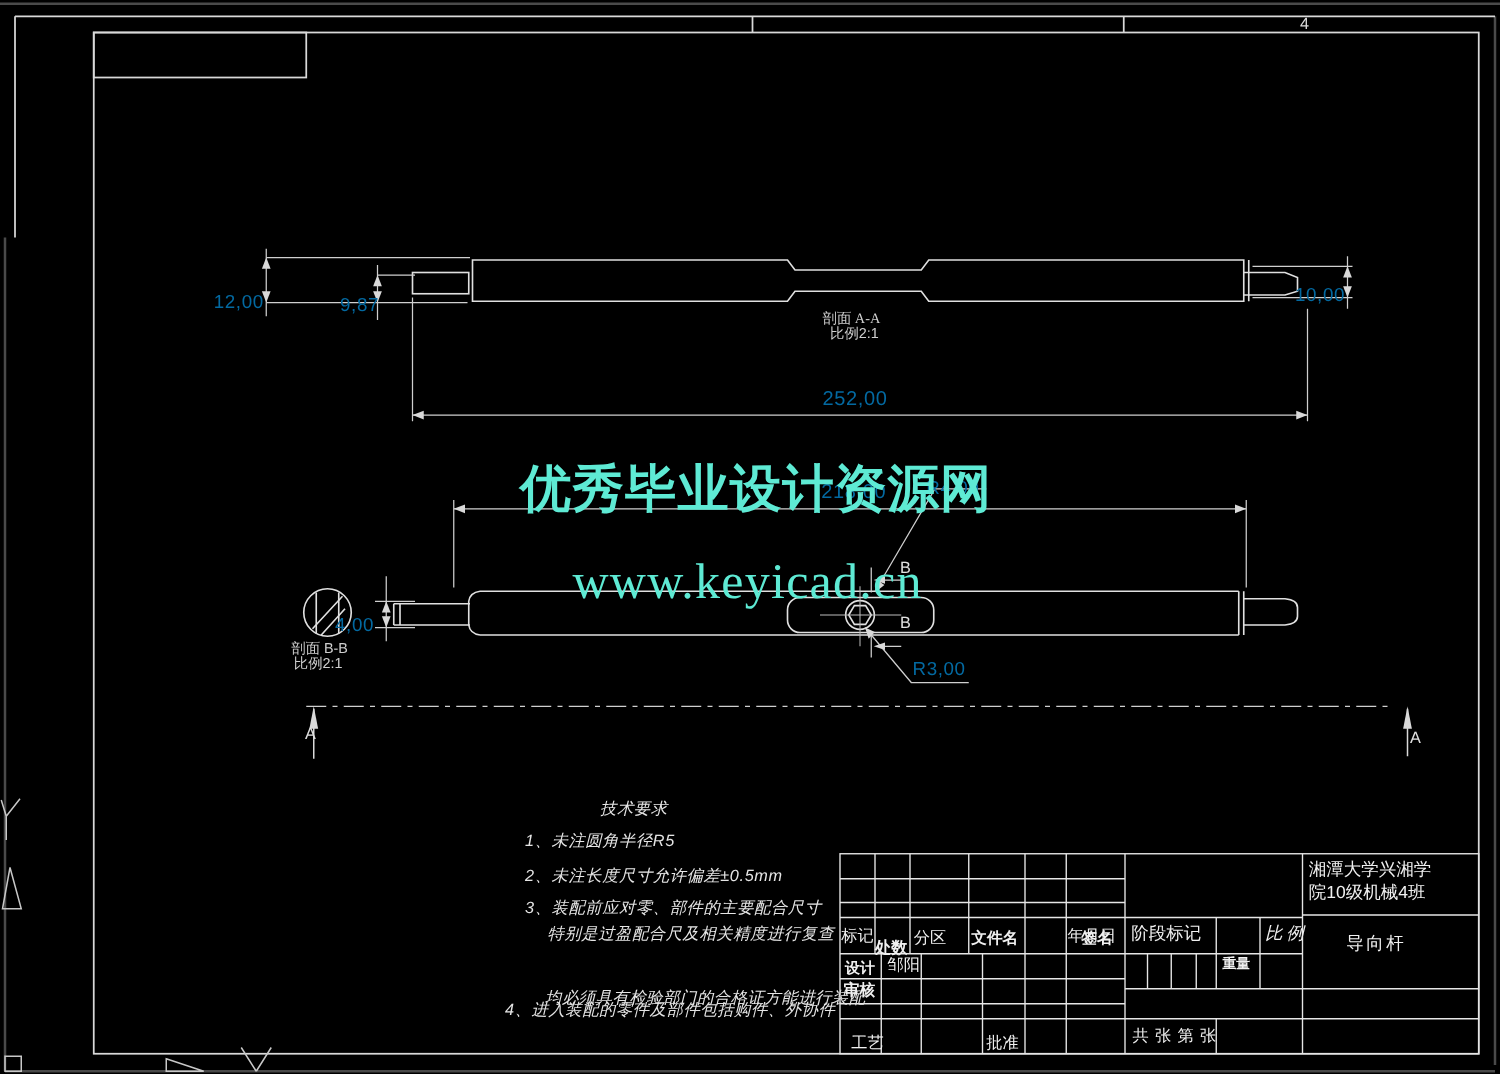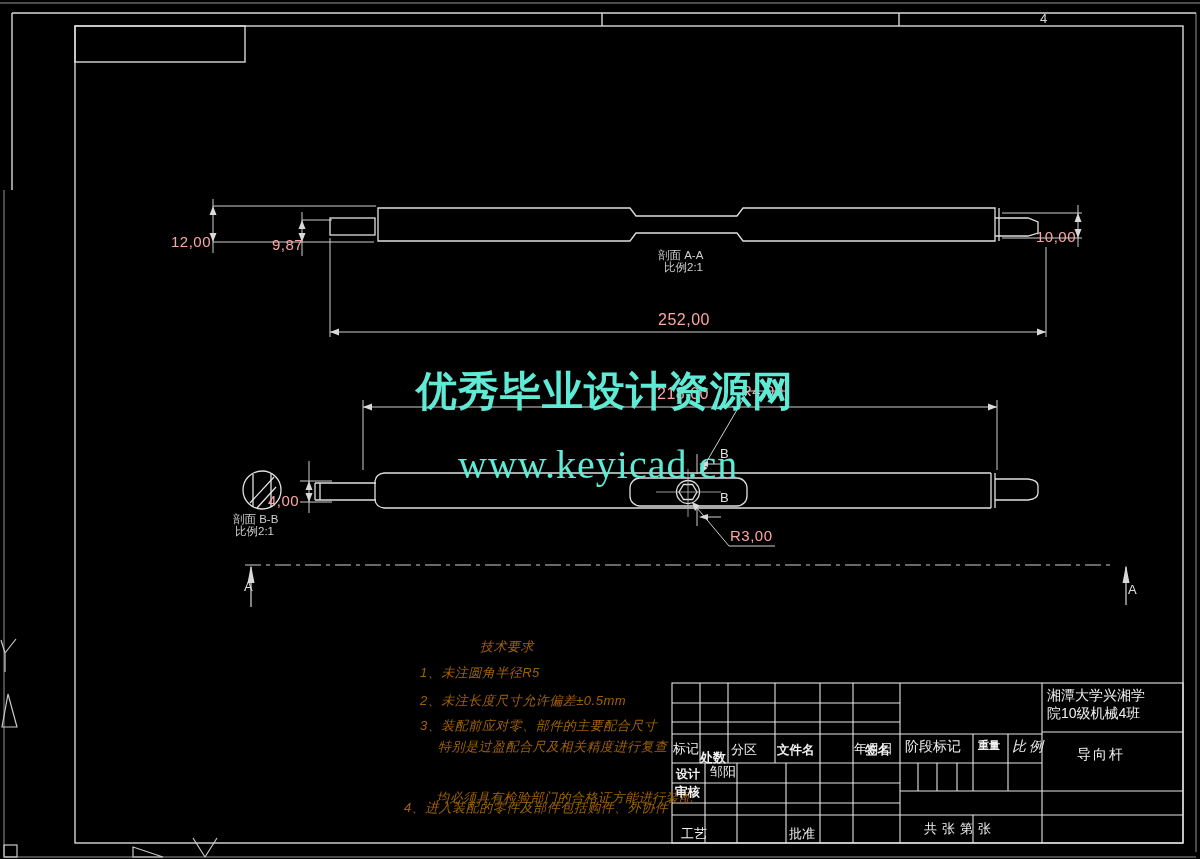--- a/index.html
+++ b/index.html
@@ -1,26 +1,26 @@
 <!DOCTYPE html>
 <html><head>
 <meta charset="utf-8">
 <style>
   html,body{margin:0;padding:0;background:#000;}
   #sheet{position:relative;width:1200px;height:859px;background:#000;overflow:hidden;
          font-family:"Liberation Sans",sans-serif;}
   #linework{position:absolute;left:0;top:0;z-index:1;}
-  .lbl{position:absolute;color:#fca5a5;white-space:nowrap;z-index:2;line-height:1.05;}
+  .lbl{position:absolute;color:#0369a1;white-space:nowrap;z-index:2;line-height:1.05;}
   .dim{font-size:15px;letter-spacing:.5px;}
   .dimbig{font-size:16px;letter-spacing:.5px;}
   .seclab{font-size:11.5px;color:#cfcfcf;}
   .marker{font-size:13px;color:#e0e0e0;}
-  .tech{font-size:13px;font-style:italic;color:#a16207;letter-spacing:.5px;}
+  .tech{font-size:13px;font-style:italic;color:#e5e5e5;letter-spacing:.5px;}
   .tb{color:#f0f0f0;font-size:13px;z-index:2;position:absolute;white-space:nowrap;}
-  .tb.small{font-size:11px;font-weight:bold;}
+  .tb.small{font-size:11px;font-weight:bold;margin-top:25px;}
   .tb.bold{font-weight:bold;}
   .wm{position:absolute;z-index:3;color:#5eead4;font-family:"Liberation Serif",serif;white-space:nowrap;}
   #wm1{left:416px;top:364px;font-size:41px;letter-spacing:1px;font-weight:bold;}
   #wm2{left:458px;top:441px;font-size:40px;letter-spacing:1px;}
   .zone{font-size:13px;color:#d9d9d9;}
 </style>
 </head>
 <body>
 
 <div id="sheet">
@@ -157,21 +157,21 @@
       <path d="M1042,683 V843"></path>
     </g>
   </svg>
 
   <div class="lbl zone" style="left:1040px;top:12px;">4</div>
 
   <div class="lbl dim" style="left:171px;top:234px;">12,00</div>
   <div class="lbl dim" style="left:249px;top:237px;margin-left:23px;">9,87</div>
   <div class="lbl dimbig" style="left:658px;top:312px;">252,00</div>
   <div class="lbl dim" style="left:1036px;top:229px;">10,00</div>
-  <div class="lbl seclab" style="left:658px;top:249px;">剖面  A-A</div>
+  <div class="lbl seclab" style="left:658px;top:249px;font-family:Liberation Serif, serif;">剖面  A-A</div>
   <div class="lbl seclab" style="left:664px;top:261px;">比例2:1</div>
 
   <div class="lbl dimbig" style="left:657px;top:386px;">218,00</div>
   <div class="lbl dim" style="left:741px;top:367px;margin-top:16px;">R4,00</div>
   <div class="lbl dim" style="left:730px;top:528px;">R3,00</div>
   <div class="lbl dim" style="left:268px;top:493px;">4,00</div>
   <div class="lbl seclab" style="left:233px;top:513px;">剖面  B-B</div>
   <div class="lbl seclab" style="left:235px;top:525px;">比例2:1</div>
   <div class="lbl marker" style="left:720px;top:447px;">B</div>
   <div class="lbl marker" style="left:720px;top:491px;">B</div>
@@ -193,21 +193,21 @@
   <div class="tb bold" style="left:819px;top:742px;font-size:12.5px;margin-left:46px;">签名</div>
   <div class="tb" style="left:854px;top:740px;">年月日</div>
   <div class="tb" style="left:905px;top:738px;font-size:14px;">阶段标记</div>
   <div class="tb small" style="left:978px;top:738px;">重量</div>
   <div class="tb" style="left:1012px;top:738px;font-size:14px;letter-spacing:3px;font-style:italic;">比例</div>
   <div class="tb bold" style="left:676px;top:766px;font-size:12px;">设计</div>
   <div class="tb" style="left:710px;top:763px;">邹阳</div>
   <div class="tb bold" style="left:675px;top:784px;font-size:12.5px;">审核</div>
   <div class="tb" style="left:681px;top:825px;">工艺</div>
   <div class="tb" style="left:789px;top:825px;">批准</div>
-  <div class="tb" style="left:906px;top:820px;letter-spacing:5px;margin-left:18px;">共张第张</div>
+  <div class="tb" style="left:906px;top:820px;letter-spacing:5px;">共张第张</div>
   <div class="tb" style="left:1047px;top:687px;font-size:14px;">湘潭大学兴湘学</div>
   <div class="tb" style="left:1047px;top:705px;font-size:14px;">院10级机械4班</div>
   <div class="tb" style="left:1077px;top:746px;font-size:14px;letter-spacing:2px;">导向杆</div>
 
   <div id="wm1" class="wm">优秀毕业设计资源网</div>
   <div id="wm2" class="wm">www.keyicad.cn</div>
 
 </div>
 
 </body></html>

